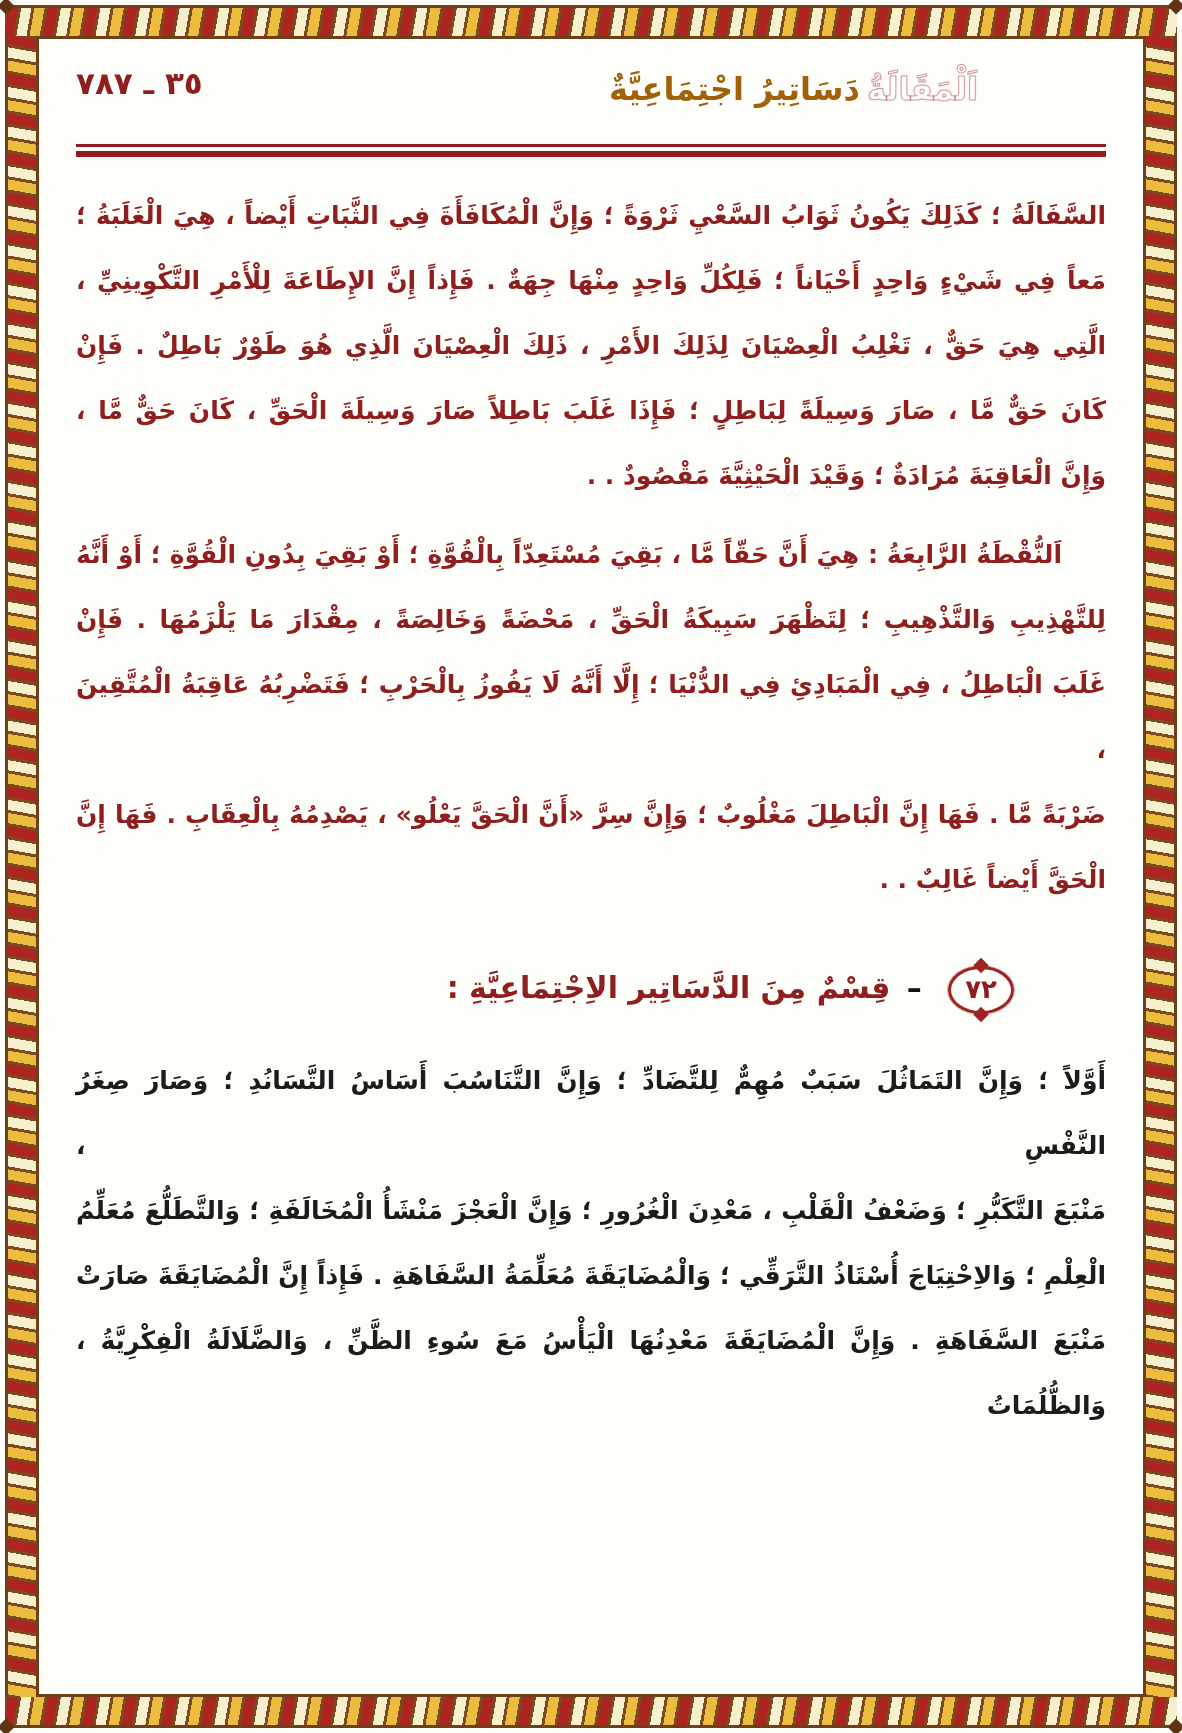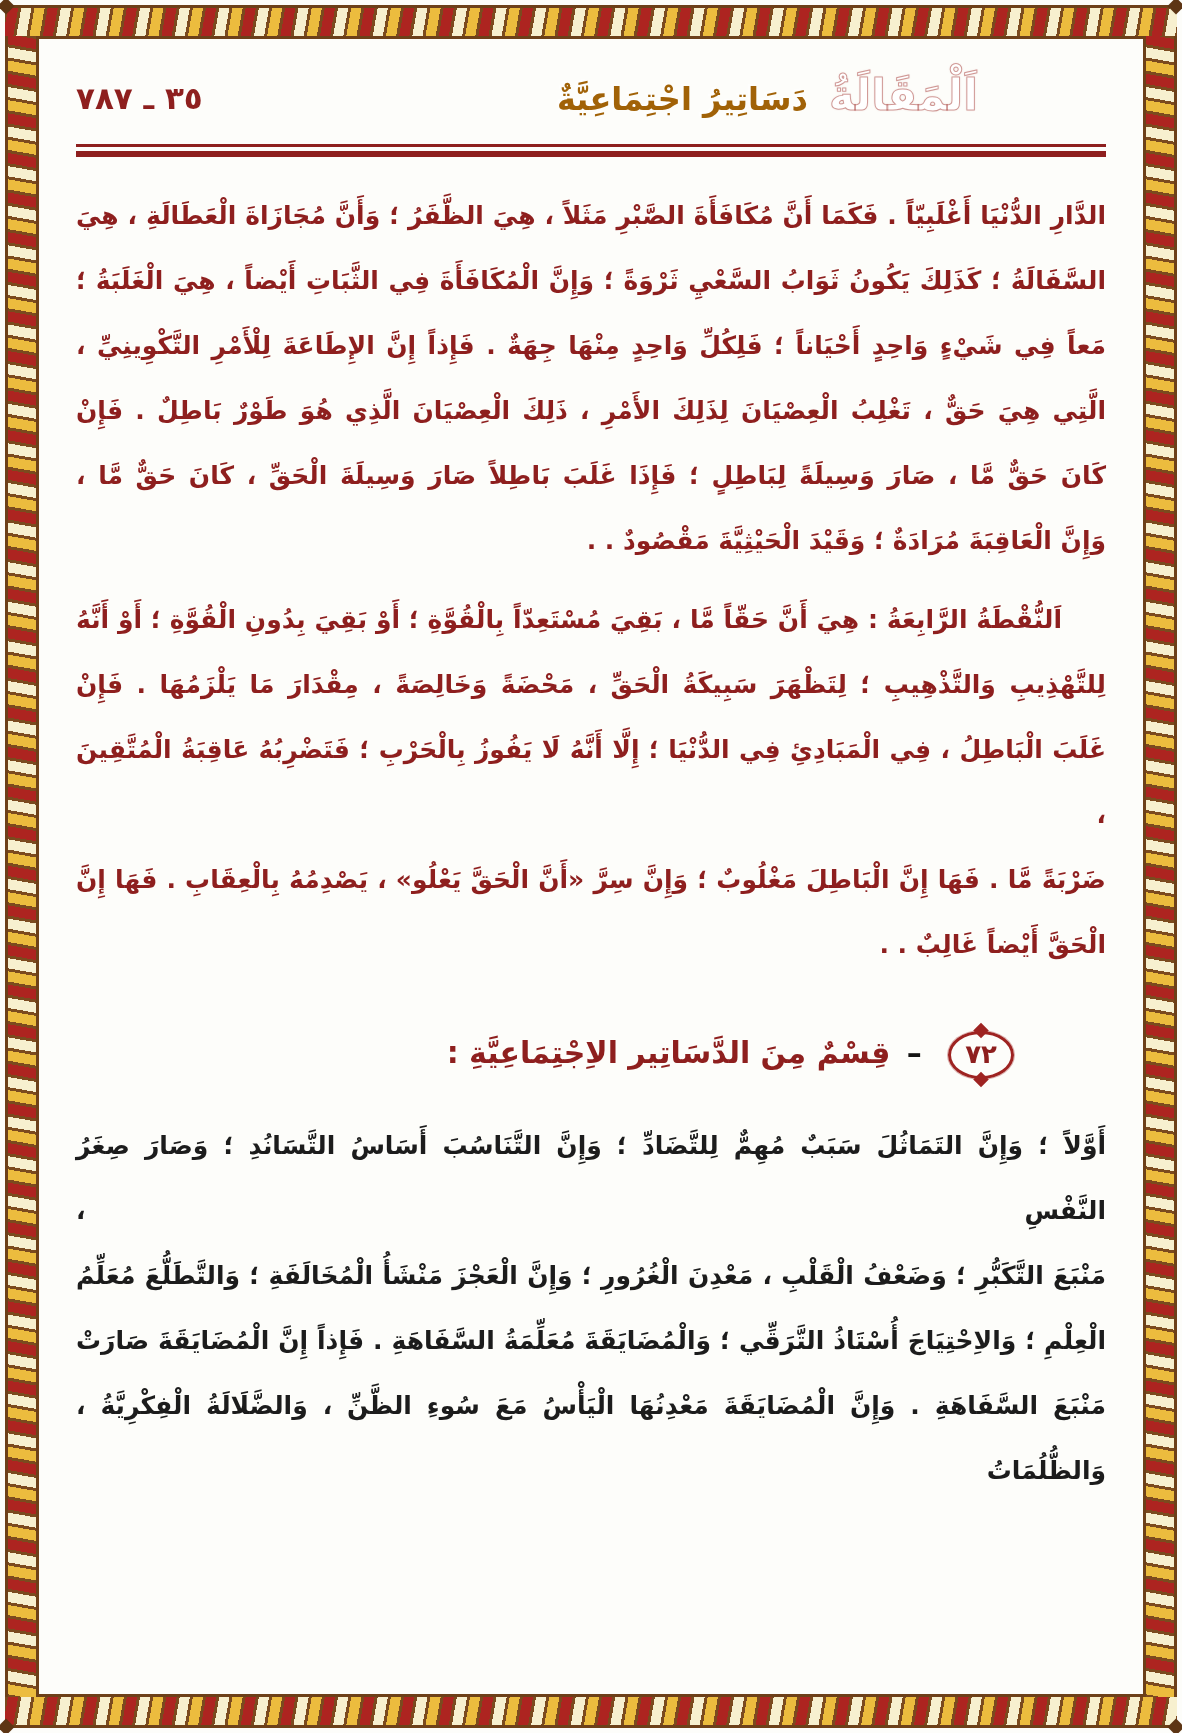--- a/index.html
+++ b/index.html
@@ -35,30 +35,30 @@
   .corner-bl{bottom:-5px;left:-5px;}
   .corner-br{bottom:-5px;right:-5px;}
 
   
   .content{
     position:absolute;left:76px;right:76px;top:62px;bottom:60px;
     direction:rtl;
   }
   .header{position:relative;height:82px;}
   .page-no{
-    position:absolute;left:0;top:18px;
+    position:absolute;left:0;top:3px;
     direction:ltr;unicode-bidi:bidi-override;
     color:#8e1f1e;font-weight:700;font-size:31px;letter-spacing:1px;
   }
   .title-wrap{position:absolute;right:128px;top:8px;white-space:nowrap;}
   .title-ghost{
-    color:#ffffff;font-weight:700;font-size:43px;
+    color:#ffffff;font-weight:700;font-size:32px;
     -webkit-text-stroke:1px rgba(158,42,38,.45);
     text-shadow:0 0 2px rgba(158,42,38,.25);
-    margin-left:16px;
+    margin-left:2px;
   }
   .title-main{color:#a16207;font-weight:700;font-size:32px;
     text-shadow:-3px -2px 0 rgba(255,255,255,.55);}
   .rule{
     height:4px;border-top:3px solid #8e1f1e;border-bottom:6px solid #8e1f1e;
     margin-bottom:26px;
   }
 
   .para{margin:0;}
   .line{
@@ -114,21 +114,20 @@
   <div class="header">
     <div class="page-no">٧٨٧ ـ ٣٥</div>
     <div class="title-wrap">
       <span class="title-ghost">اَلْمَقَالَةُ</span>
       <span class="title-main">دَسَاتِيرُ اجْتِمَاعِيَّةٌ</span>
     </div>
   </div>
   <div class="rule"></div>
 
   <div class="para red p1">
-    <div class="line">الدَّارِ الدُّنْيَا أَغْلَبِيّاً . فَكَمَا أَنَّ مُكَافَأَةَ الصَّبْرِ مَثَلاً ، هِيَ الظَّفَرُ ؛ وَأَنَّ مُجَازَاةَ الْعَطَالَةِ ، هِيَ</div>
     <div class="line">السَّفَالَةُ ؛ كَذَلِكَ يَكُونُ ثَوَابُ السَّعْيِ ثَرْوَةً ؛ وَإِنَّ الْمُكَافَأَةَ فِي الثَّبَاتِ أَيْضاً ، هِيَ الْغَلَبَةُ ؛</div>
     <div class="line">مَعاً فِي شَيْءٍ وَاحِدٍ أَحْيَاناً ؛ فَلِكُلِّ وَاحِدٍ مِنْهَا جِهَةٌ . فَإِذاً إِنَّ الإِطَاعَةَ لِلْأَمْرِ التَّكْوِينِيِّ ،</div>
     <div class="line">الَّتِي هِيَ حَقٌّ ، تَغْلِبُ الْعِصْيَانَ لِذَلِكَ الأَمْرِ ، ذَلِكَ الْعِصْيَانَ الَّذِي هُوَ طَوْرٌ بَاطِلٌ . فَإِنْ</div>
     <div class="line">كَانَ حَقٌّ مَّا ، صَارَ وَسِيلَةً لِبَاطِلٍ ؛ فَإِذَا غَلَبَ بَاطِلاً صَارَ وَسِيلَةَ الْحَقِّ ، كَانَ حَقٌّ مَّا ،</div>
     <div class="line line--end">وَإِنَّ الْعَاقِبَةَ مُرَادَةٌ ؛ وَقَيْدَ الْحَيْثِيَّةَ مَقْصُودٌ . .</div>
   </div>
 
   <div class="para red p2">
     <div class="line line--indent">اَلنُّقْطَةُ الرَّابِعَةُ : هِيَ أَنَّ حَقّاً مَّا ، بَقِيَ مُسْتَعِدّاً بِالْقُوَّةِ ؛ أَوْ بَقِيَ بِدُونِ الْقُوَّةِ ؛ أَوْ أَنَّهُ</div>
     <div class="line">لِلتَّهْذِيبِ وَالتَّذْهِيبِ ؛ لِتَظْهَرَ سَبِيكَةُ الْحَقِّ ، مَحْضَةً وَخَالِصَةً ، مِقْدَارَ مَا يَلْزَمُهَا . فَإِنْ</div>

